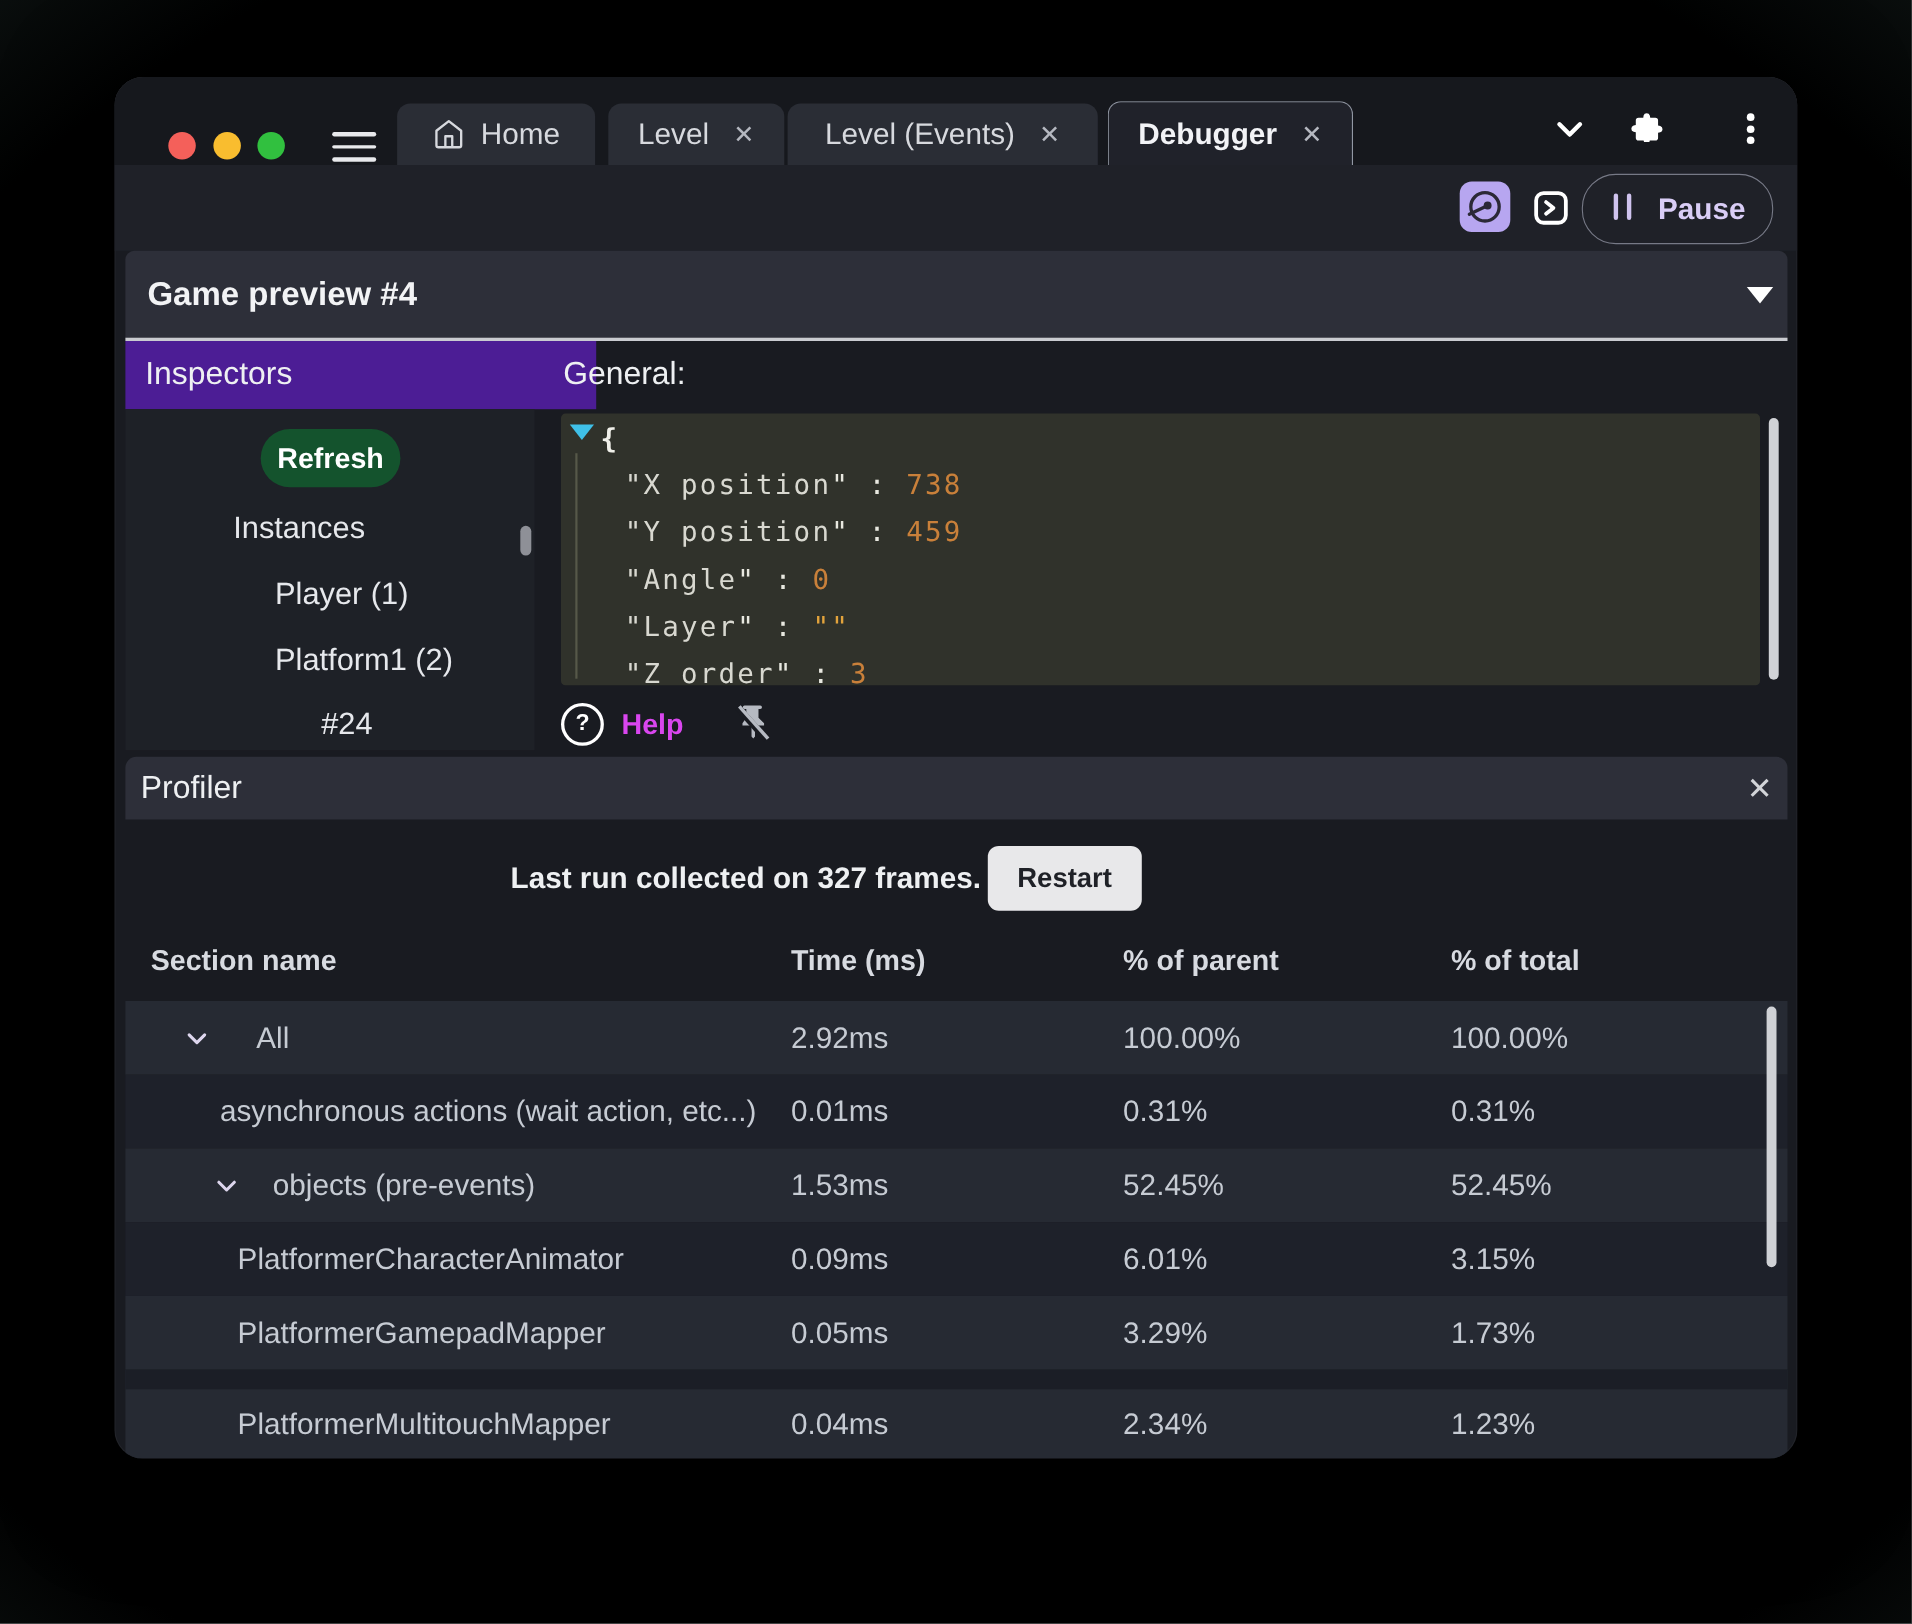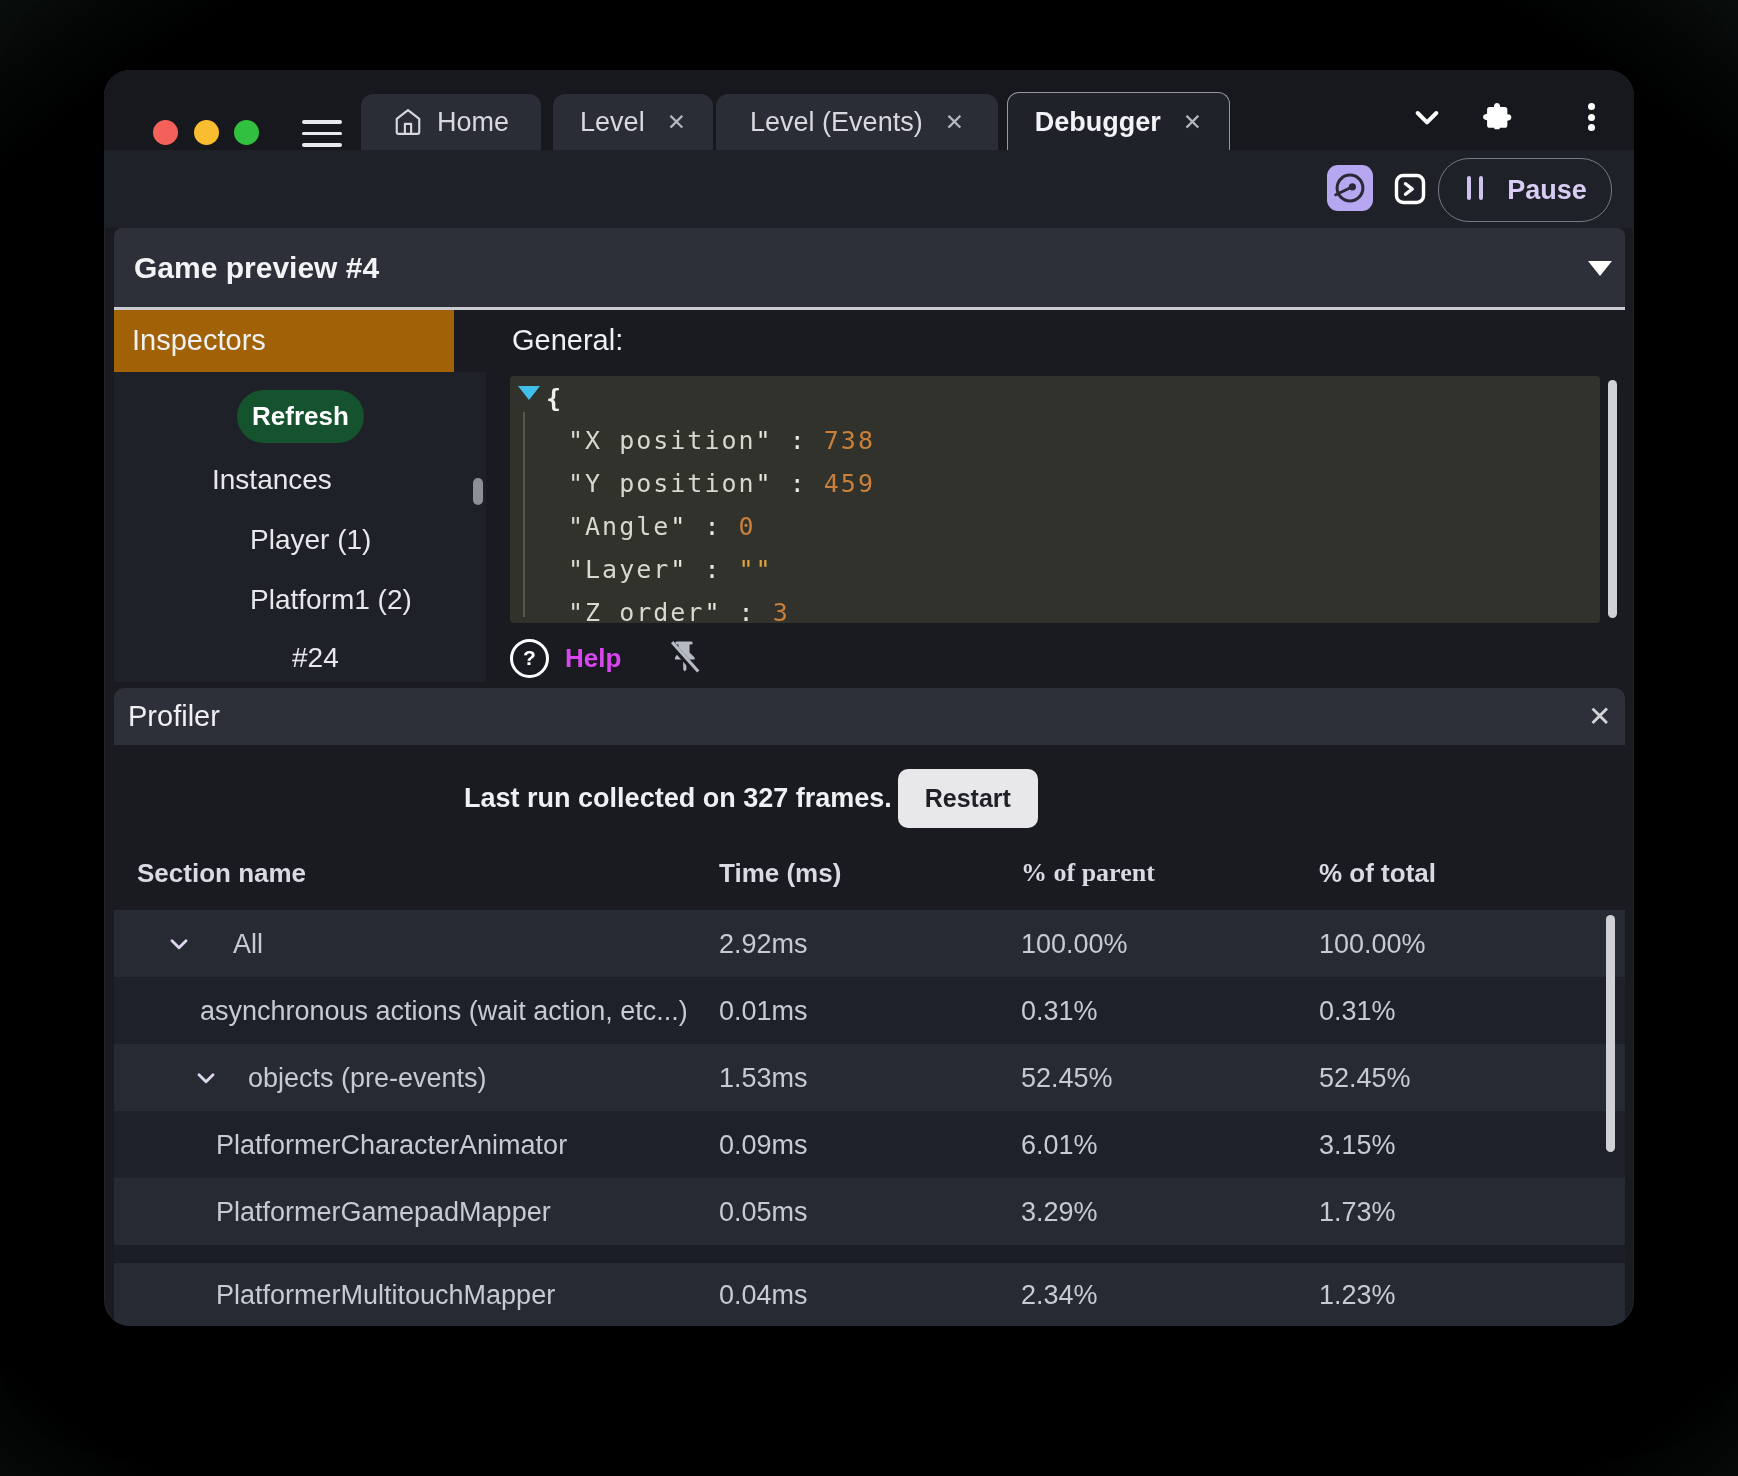--- a/index.html
+++ b/index.html
@@ -47,21 +47,21 @@
   .pauselabel{color:#d9cdf6;font-size:27px;font-weight:700;}
   
   .previewbar{position:absolute;left:10px;top:158px;width:1511px;height:79px;background:#2d2f39;
        border-radius:8px 8px 0 0;cursor:pointer;}
   .previewtitle{position:absolute;left:20px;top:0;height:79px;display:flex;align-items:center;
        color:#f2f3f5;font-size:30px;font-weight:600;}
   .tri-down{position:absolute;left:1474px;top:33px;width:0;height:0;
        border-left:12px solid transparent;border-right:12px solid transparent;border-top:15px solid #fff;}
   .sep{position:absolute;left:10px;top:237px;width:1511px;height:3px;background:#c9cbd0;}
   
-  .insp-head{position:absolute;left:10px;top:240px;width:340px;height:62px;background:#a16207;}
+  .insp-head{position:absolute;left:10px;top:240px;width:428px;height:62px;background:#4c1d95;}
   .insp-head span{position:absolute;left:18px;top:14px;color:#eef0f2;font-size:29px;font-weight:500;}
   .insp-body{position:absolute;left:10px;top:302px;width:372px;height:310px;background:#1e2127;}
   .refresh{position:absolute;left:123px;top:18px;width:127px;height:53px;border-radius:27px;background:#14532d;
        color:#fff;font-size:26px;font-weight:700;display:flex;align-items:center;justify-content:center;cursor:pointer;text-align:center;}
   .ti{position:absolute;color:#e6e8ec;font-size:28px;font-weight:500;cursor:pointer;white-space:nowrap;}
   .ti0{left:98px;top:92px;}
   .ti1{left:136px;top:152px;}
   .ti2{left:136px;top:212px;}
   .ti3{left:178px;top:270px;}
   .lscroll{position:absolute;left:359px;top:106px;width:10px;height:27px;border-radius:5px;background:#8e9097;cursor:pointer;}
@@ -87,21 +87,21 @@
   .pinoff{margin-left:28px;cursor:pointer;width:38px;height:38px;}
   
   .profbar{position:absolute;left:10px;top:618px;width:1511px;height:57px;background:#2d2f39;border-radius:10px 10px 0 0;}
   .profbar span{position:absolute;left:14px;top:12px;color:#eef0f2;font-size:29px;font-weight:500;}
   .profclose{position:absolute;left:1474px;top:12px;color:#d2d4d8;font-size:28px;cursor:pointer;}
   .lastrun{position:absolute;left:0;top:698px;width:1294px;height:60px;display:flex;align-items:center;justify-content:center;}
   .lastrun .txt{color:#eef0f2;font-size:27px;font-weight:600;}
   .restart{margin-left:6px;height:59px;padding:0 27px;border-radius:10px;background:#e8e8ea;border:none;
        color:#1f2127;font-size:25px;font-weight:700;font-family:inherit;cursor:pointer;}
   .thead span{position:absolute;top:788px;color:#d8dbe1;font-size:26px;font-weight:700;white-space:nowrap;}
-  .c-name{left:33px;}.c-time{left:615px;}.c-parent{left:917px;font-family:Liberation Serif, serif;}.c-total{left:1215px;}
+  .c-name{left:33px;}.c-time{left:615px;}.c-parent{left:917px;}.c-total{left:1215px;}
   .rows{position:absolute;left:10px;top:840px;width:1511px;height:416px;}
   .prow{position:absolute;left:0;width:1511px;height:67px;cursor:pointer;}
   .shade-l{background:#262a33;}
   .shade-d{background:#1e212a;}
   .r1{top:0;}.r2{top:67px;}.r3{top:134px;}.r4{top:201px;}.r5{top:268px;}
   .r6{top:335px;height:81px;border-top:18px solid #1b1e26;box-sizing:border-box;}
   .prow span{position:absolute;color:#c6cbd3;font-size:27px;font-weight:400;white-space:nowrap;top:50%;transform:translateY(-50%);}
   .prow .vtime{left:605px;}.prow .vparent{left:907px;}.prow .vtotal{left:1205px;}
   .chev{position:absolute;top:50%;transform:translateY(-50%);width:26px;height:26px;}
   .r1 .chev{left:52px;}.r1 .nm{left:119px;}

